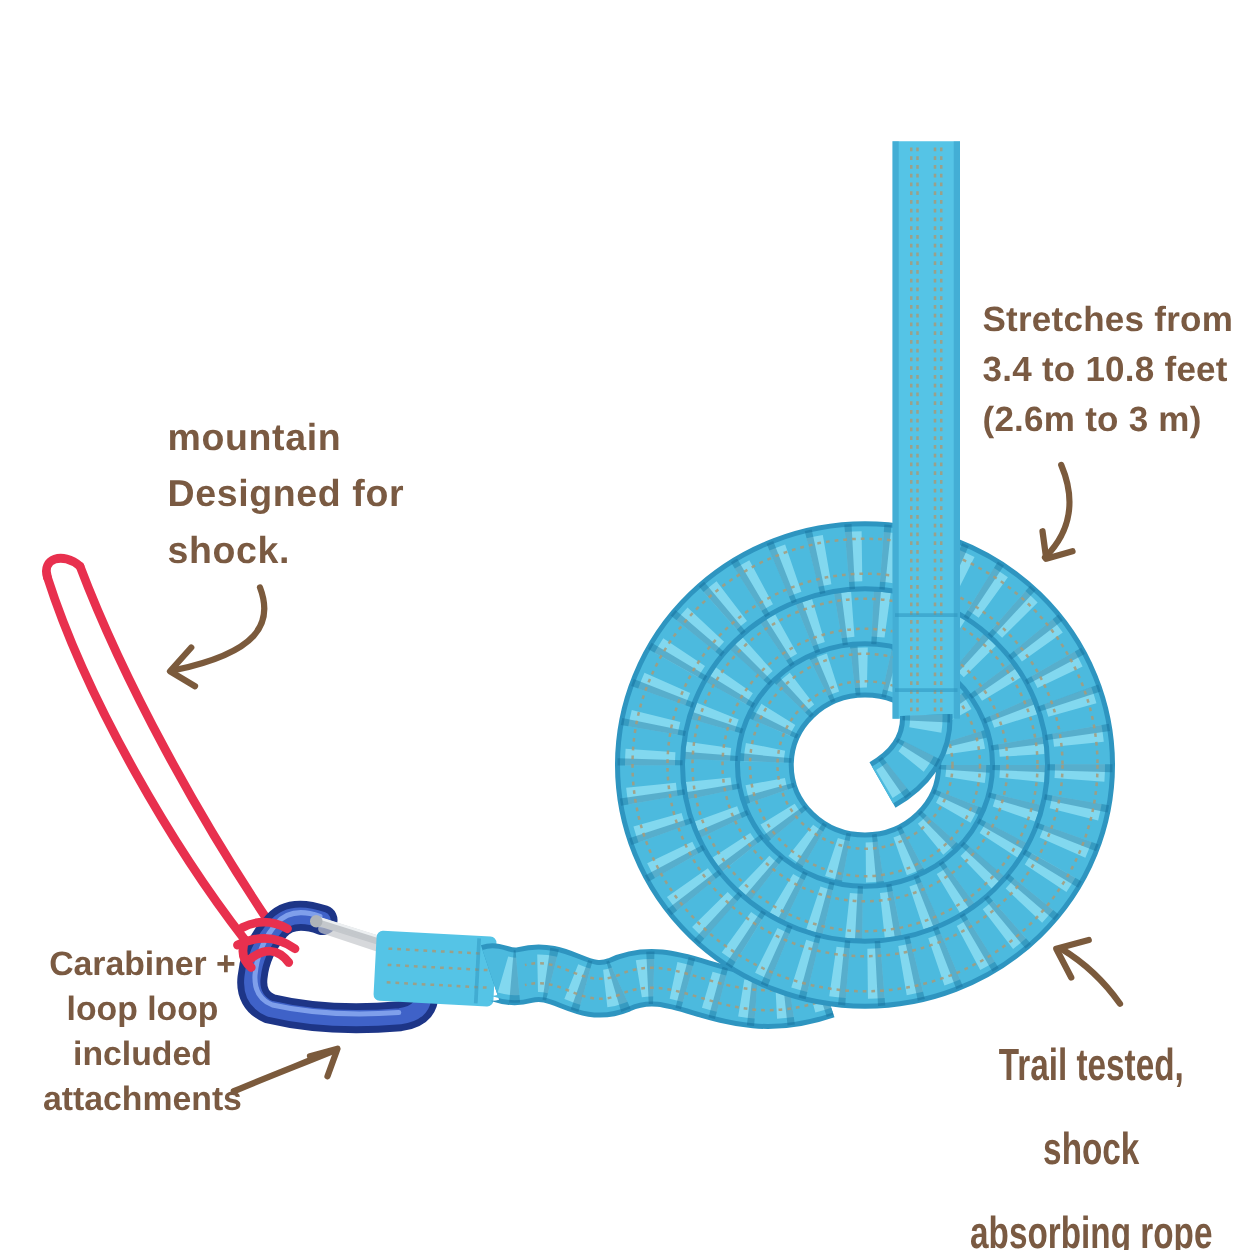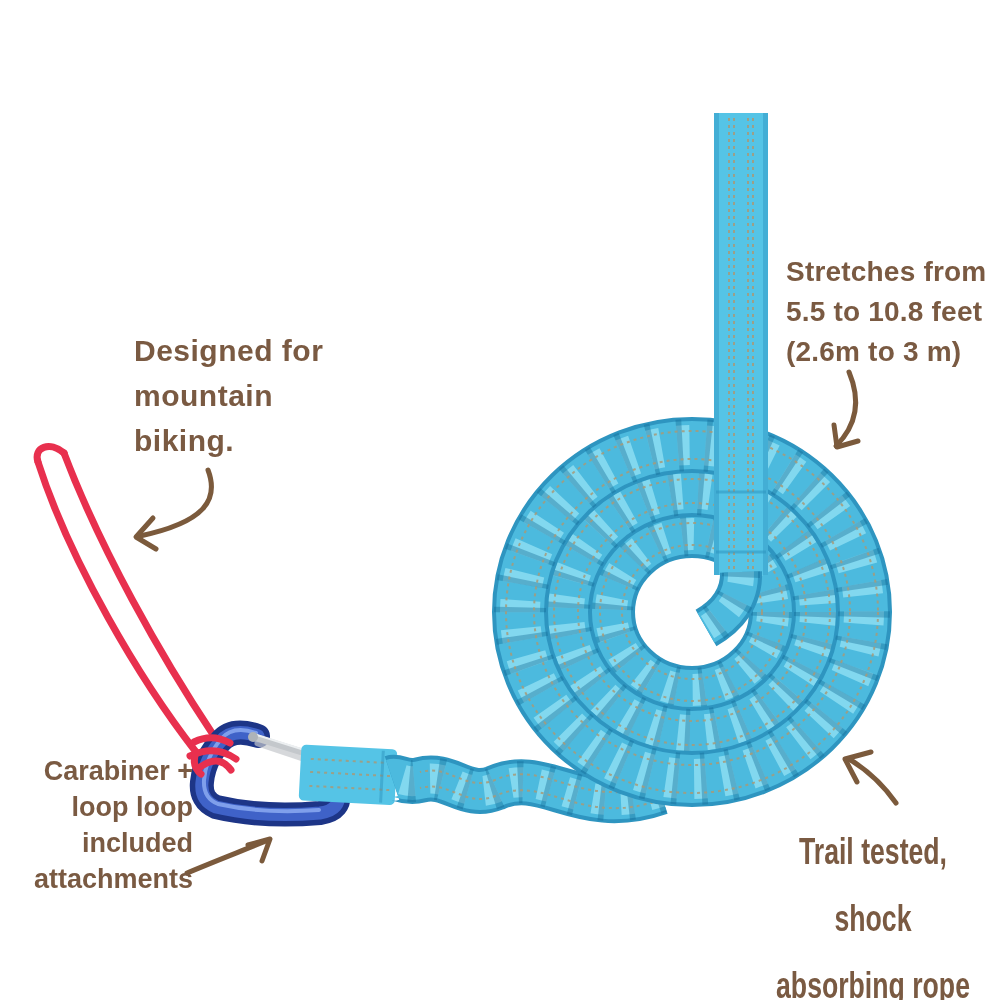--- a/index.html
+++ b/index.html
@@ -18,23 +18,23 @@
   .strap-edge{fill:none;stroke:var(--rope-dark,#2e95c0);stroke-width:3;opacity:.55;}
   .carab-out{fill:none;stroke:var(--carabiner-navy,#1d3587);stroke-width:24;stroke-linecap:round;stroke-linejoin:round;}
   .carab-mid{fill:none;stroke:var(--carabiner-blue,#3f62c8);stroke-width:13;stroke-linecap:round;stroke-linejoin:round;}
   .carab-hi{fill:none;stroke:var(--carabiner-highlight,#86a6ee);stroke-width:4;stroke-linecap:round;stroke-linejoin:round;opacity:.9;}
   .gate{fill:none;stroke:var(--gate-silver,#c4c8cc);stroke-width:7;stroke-linecap:round;}
   .gate-hi{fill:none;stroke:#eceff1;stroke-width:2;stroke-linecap:round;}
   .cord{fill:none;stroke:var(--cord-red,#e8304e);stroke-width:7;stroke-linecap:round;}
   .arrow{fill:none;stroke:var(--arrow-brown,#7b5a3c);stroke-width:5;stroke-linecap:round;stroke-linejoin:round;}
 
   .ann{position:absolute;color:var(--text-brown,#7a5a42);font-weight:700;}
-  #ann-stretch{left:786px;top:252px;font-size:28px;line-height:40px;letter-spacing:.2px;}
+  #ann-stretch{left:786px;top:236px;font-size:28px;line-height:40px;letter-spacing:.2px;}
   #ann-designed{left:134px;top:328px;font-size:30px;line-height:45px;letter-spacing:.5px;}
-  #ann-carabiner{left:9px;top:753px;width:184px;text-align:right;font-size:27px;line-height:36px;}
+  #ann-carabiner{left:22px;top:753px;width:184px;text-align:center;font-size:27px;line-height:36px;}
   #ann-trail{left:723px;top:818px;width:300px;text-align:center;font-size:36px;line-height:67px;
              transform:scaleX(.74);transform-origin:center top;}
 </style>
 </head>
 <body>
 
 <div class="stage">
 
 <svg width="1000" height="1000" viewBox="0 0 1000 1000">
 
@@ -137,28 +137,28 @@
     <path class="arrow" d="M 248 845 L 270 839 L 262 861"></path>
   </g>
   <g>
     <path class="arrow" d="M 896 803 C 884 786, 869 771, 849 759"></path>
     <path class="arrow" d="M 871 752 L 845 759 L 857 782"></path>
   </g>
 </svg>
 
 <div class="ann" id="ann-stretch">
   <div>Stretches from</div>
-  <div>5.5 to 10.8 feet</div>
+  <div>3.4 to 10.8 feet</div>
   <div>(2.6m to 3 m)</div>
 </div>
 
 <div class="ann" id="ann-designed">
+  <div>mountain</div>
   <div>Designed for</div>
-  <div>mountain</div>
-  <div>biking.</div>
+  <div>shock.</div>
 </div>
 
 <div class="ann" id="ann-carabiner">
   <div>Carabiner +</div>
   <div>loop loop</div>
   <div>included</div>
   <div>attachments</div>
 </div>
 
 <div class="ann" id="ann-trail">

